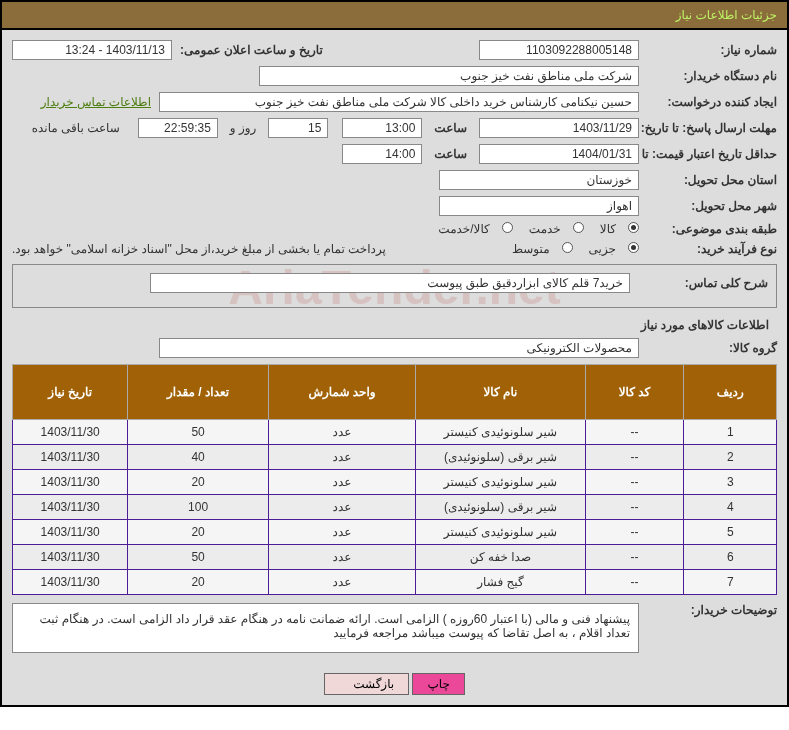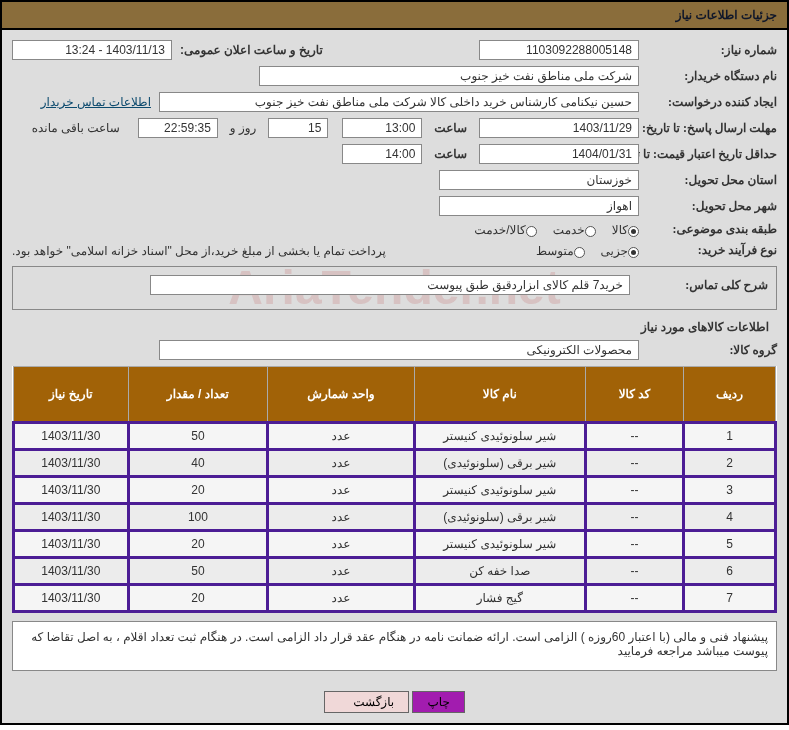--- a/index.html
+++ b/index.html
@@ -1,45 +1,45 @@
 <!DOCTYPE html>
 <html dir="rtl" lang="fa"><head>
 <meta charset="utf-8">
 <style>
 * { box-sizing: border-box; margin: 0; padding: 0; }
 body { font-family: Tahoma, Arial, sans-serif; font-size: 12px; background: #fff; color: #333; direction: rtl; }
 .container { width: 789px; margin: 0 auto; border: 2px solid #000; background: #ddd; }
-.header-bar { background: #8a6d3b; color: #0f172a; padding: 6px 10px; font-weight: bold; text-align: right; border-bottom: 2px solid #000; }
+.header-bar { background: #8a6d3b; color: #bef264; padding: 6px 10px; font-weight: normal; text-align: right; border-bottom: 2px solid #000; }
 .content { padding: 10px; background: #ddd; position: relative; }
 .watermark { position: absolute; top: 230px; left: 50%; transform: translateX(-50%); font-size: 48px; color: rgba(180,40,40,0.15); font-weight: bold; pointer-events: none; z-index: 0; white-space: nowrap; }
 .form-row { display: flex; align-items: center; margin-bottom: 6px; gap: 8px; position: relative; z-index: 1; }
 .label { font-weight: bold; white-space: nowrap; text-align: right; }
-.label-w { width: 130px; font-family: Liberation Serif, serif; }
+.label-w { width: 130px; }
 .input-box { background: #fff; border: 1px solid #888; padding: 2px 6px; min-height: 20px; display: inline-block; }
 .w-160 { width: 160px; text-align: right; }
 .w-200 { width: 200px; }
 .w-320 { width: 380px; }
 .w-80 { width: 80px; margin-left: 6px; }
 .w-60 { width: 60px; }
-.link { color: #0c4a6e; text-decoration: underline; cursor: pointer; }
+.link { color: #4d7c0f; text-decoration: underline; cursor: pointer; }
 .radio-row { display: flex; gap: 16px; align-items: center; }
-.radio-opt { display: flex; align-items: flex-end; gap: 0; }
+.radio-opt { display: flex; align-items: flex-start; gap: 12px; }
 .radio-circle { width: 11px; height: 11px; border: 1px solid #555; border-radius: 50%; display: inline-block; background: #fff; position: relative; }
 .radio-circle.checked::after { content: ""; position: absolute; top: 2px; left: 2px; width: 5px; height: 5px; background: #333; border-radius: 50%; }
 .fieldset { border: 1px solid #888; padding: 8px; margin: 8px 0; position: relative; z-index: 1; }
 .section-title { font-weight: bold; margin: 10px 8px 6px; }
 table.data { width: 100%; border-collapse: collapse; background: #fff; }
 table.data th { background: #a16207; color: #fff; padding: 20px; border: 1px solid #aaa; font-weight: bold; text-align: center; }
-table.data td { padding: 5px; border: 3px solid #4c1d95; text-align: center; background: #f5f5f5; }
+table.data td { padding: 5px; border: 1px solid #4c1d95; text-align: center; background: #f5f5f5; }
 table.data tr:nth-child(even) td { background: #ececec; }
 .notes { border: 1px solid #888; background: #ffffff; padding: 8px; margin-top: 8px; min-height: 50px; }
 .notes-wrap { display: flex; gap: 8px; align-items: flex-start; }
 .button-row { text-align: center; padding: 10px; background: #ddd; }
 .btn { border: 1px solid #666; background: #eee; padding: 3px 14px; cursor: pointer; font-family: inherit; font-size: 12px; }
-.btn-print { background: #a21caf; }
+.btn-print { background: #ec4899; }
 .btn-back { background: #f0d8d8; padding-left: 28px; }
 .spacer { flex: 1; }
 .inline-label { font-weight: bold; }
 .small-gap { margin-left: 4px; margin-right: 4px; }
 .long-input { width: 480px; }
 </style>
 </head>
 <body>
 
 <div class="container">
@@ -208,20 +208,21 @@
             <td>--</td>
             <td>گیج فشار</td>
             <td>عدد</td>
             <td>20</td>
             <td>1403/11/30</td>
           </tr>
         </tbody>
     </table>
 
     <div class="notes-wrap">
+      <span class="label label-w" style="padding-top:8px">توضیحات خریدار:</span>
       <div class="notes" style="flex:1">پیشنهاد فنی و مالی (با اعتبار 60روزه ) الزامی است. ارائه ضمانت نامه در هنگام عقد قرار داد الزامی است. در هنگام ثبت تعداد اقلام ،  به اصل تقاضا که پیوست میباشد مراجعه  فرمایید</div>
     </div>
   </div>
 
   <div class="button-row">
     <button class="btn btn-print">چاپ</button>
     <button class="btn btn-back">بازگشت</button>
   </div>
 </div>
 

